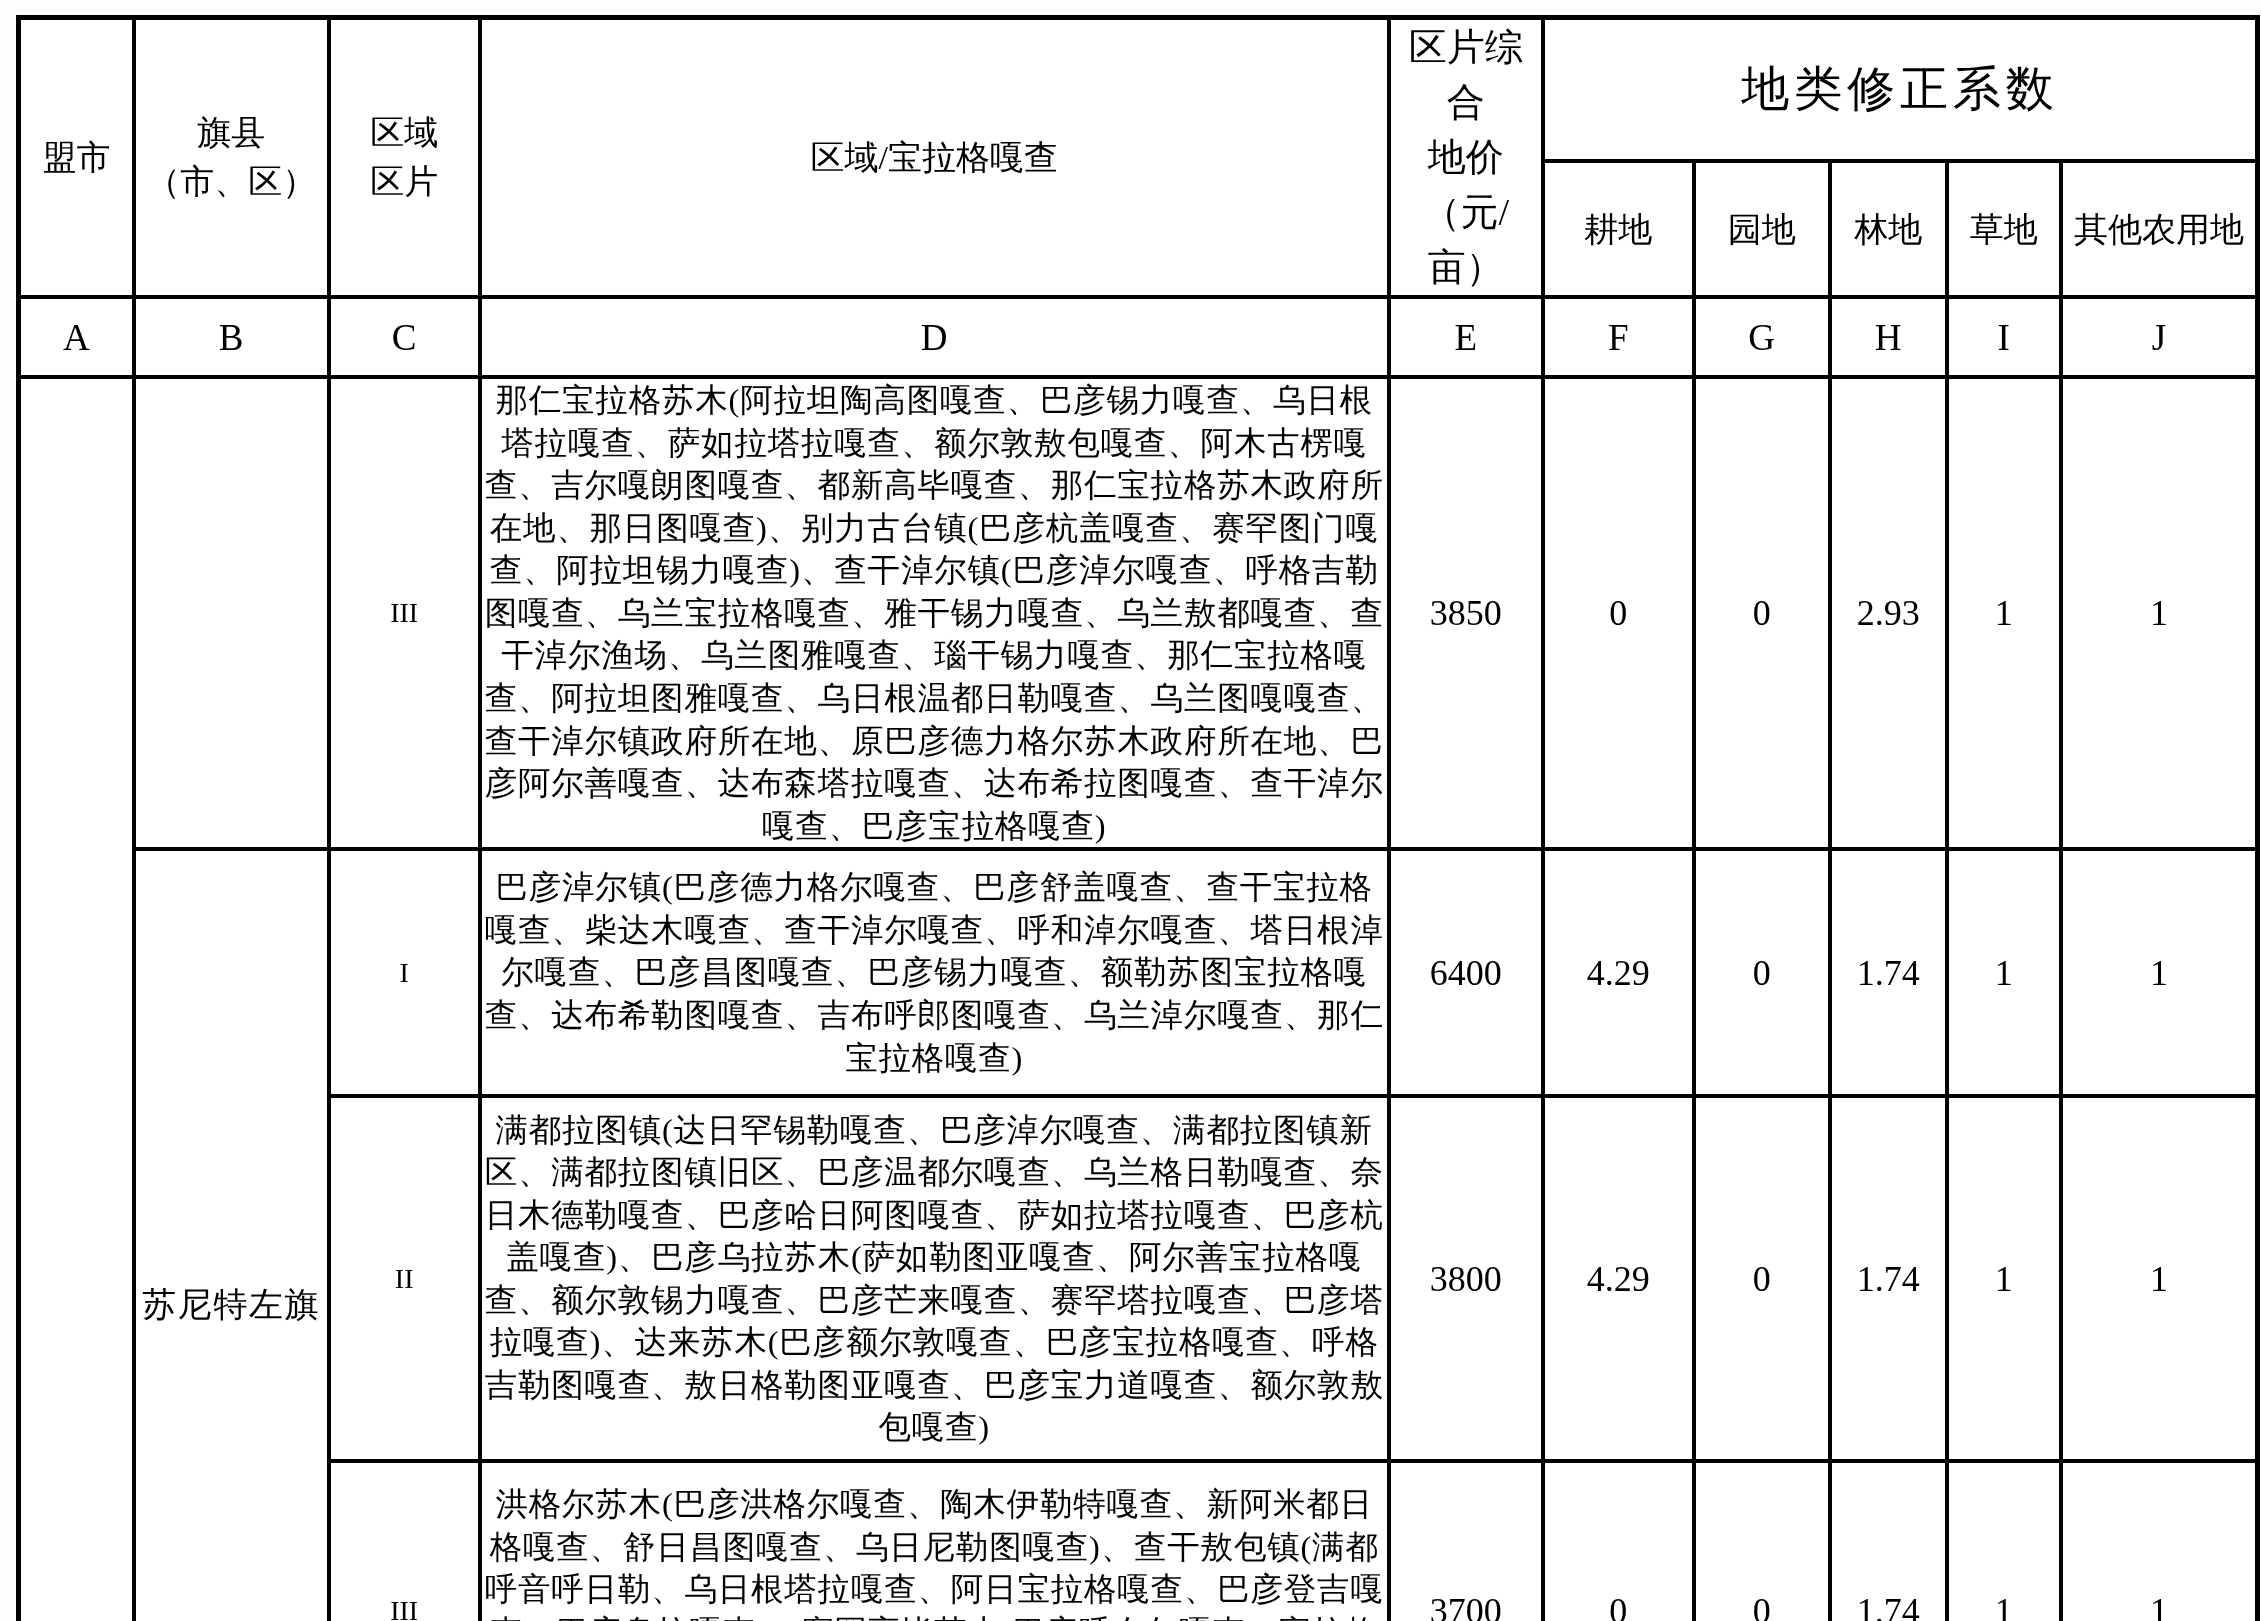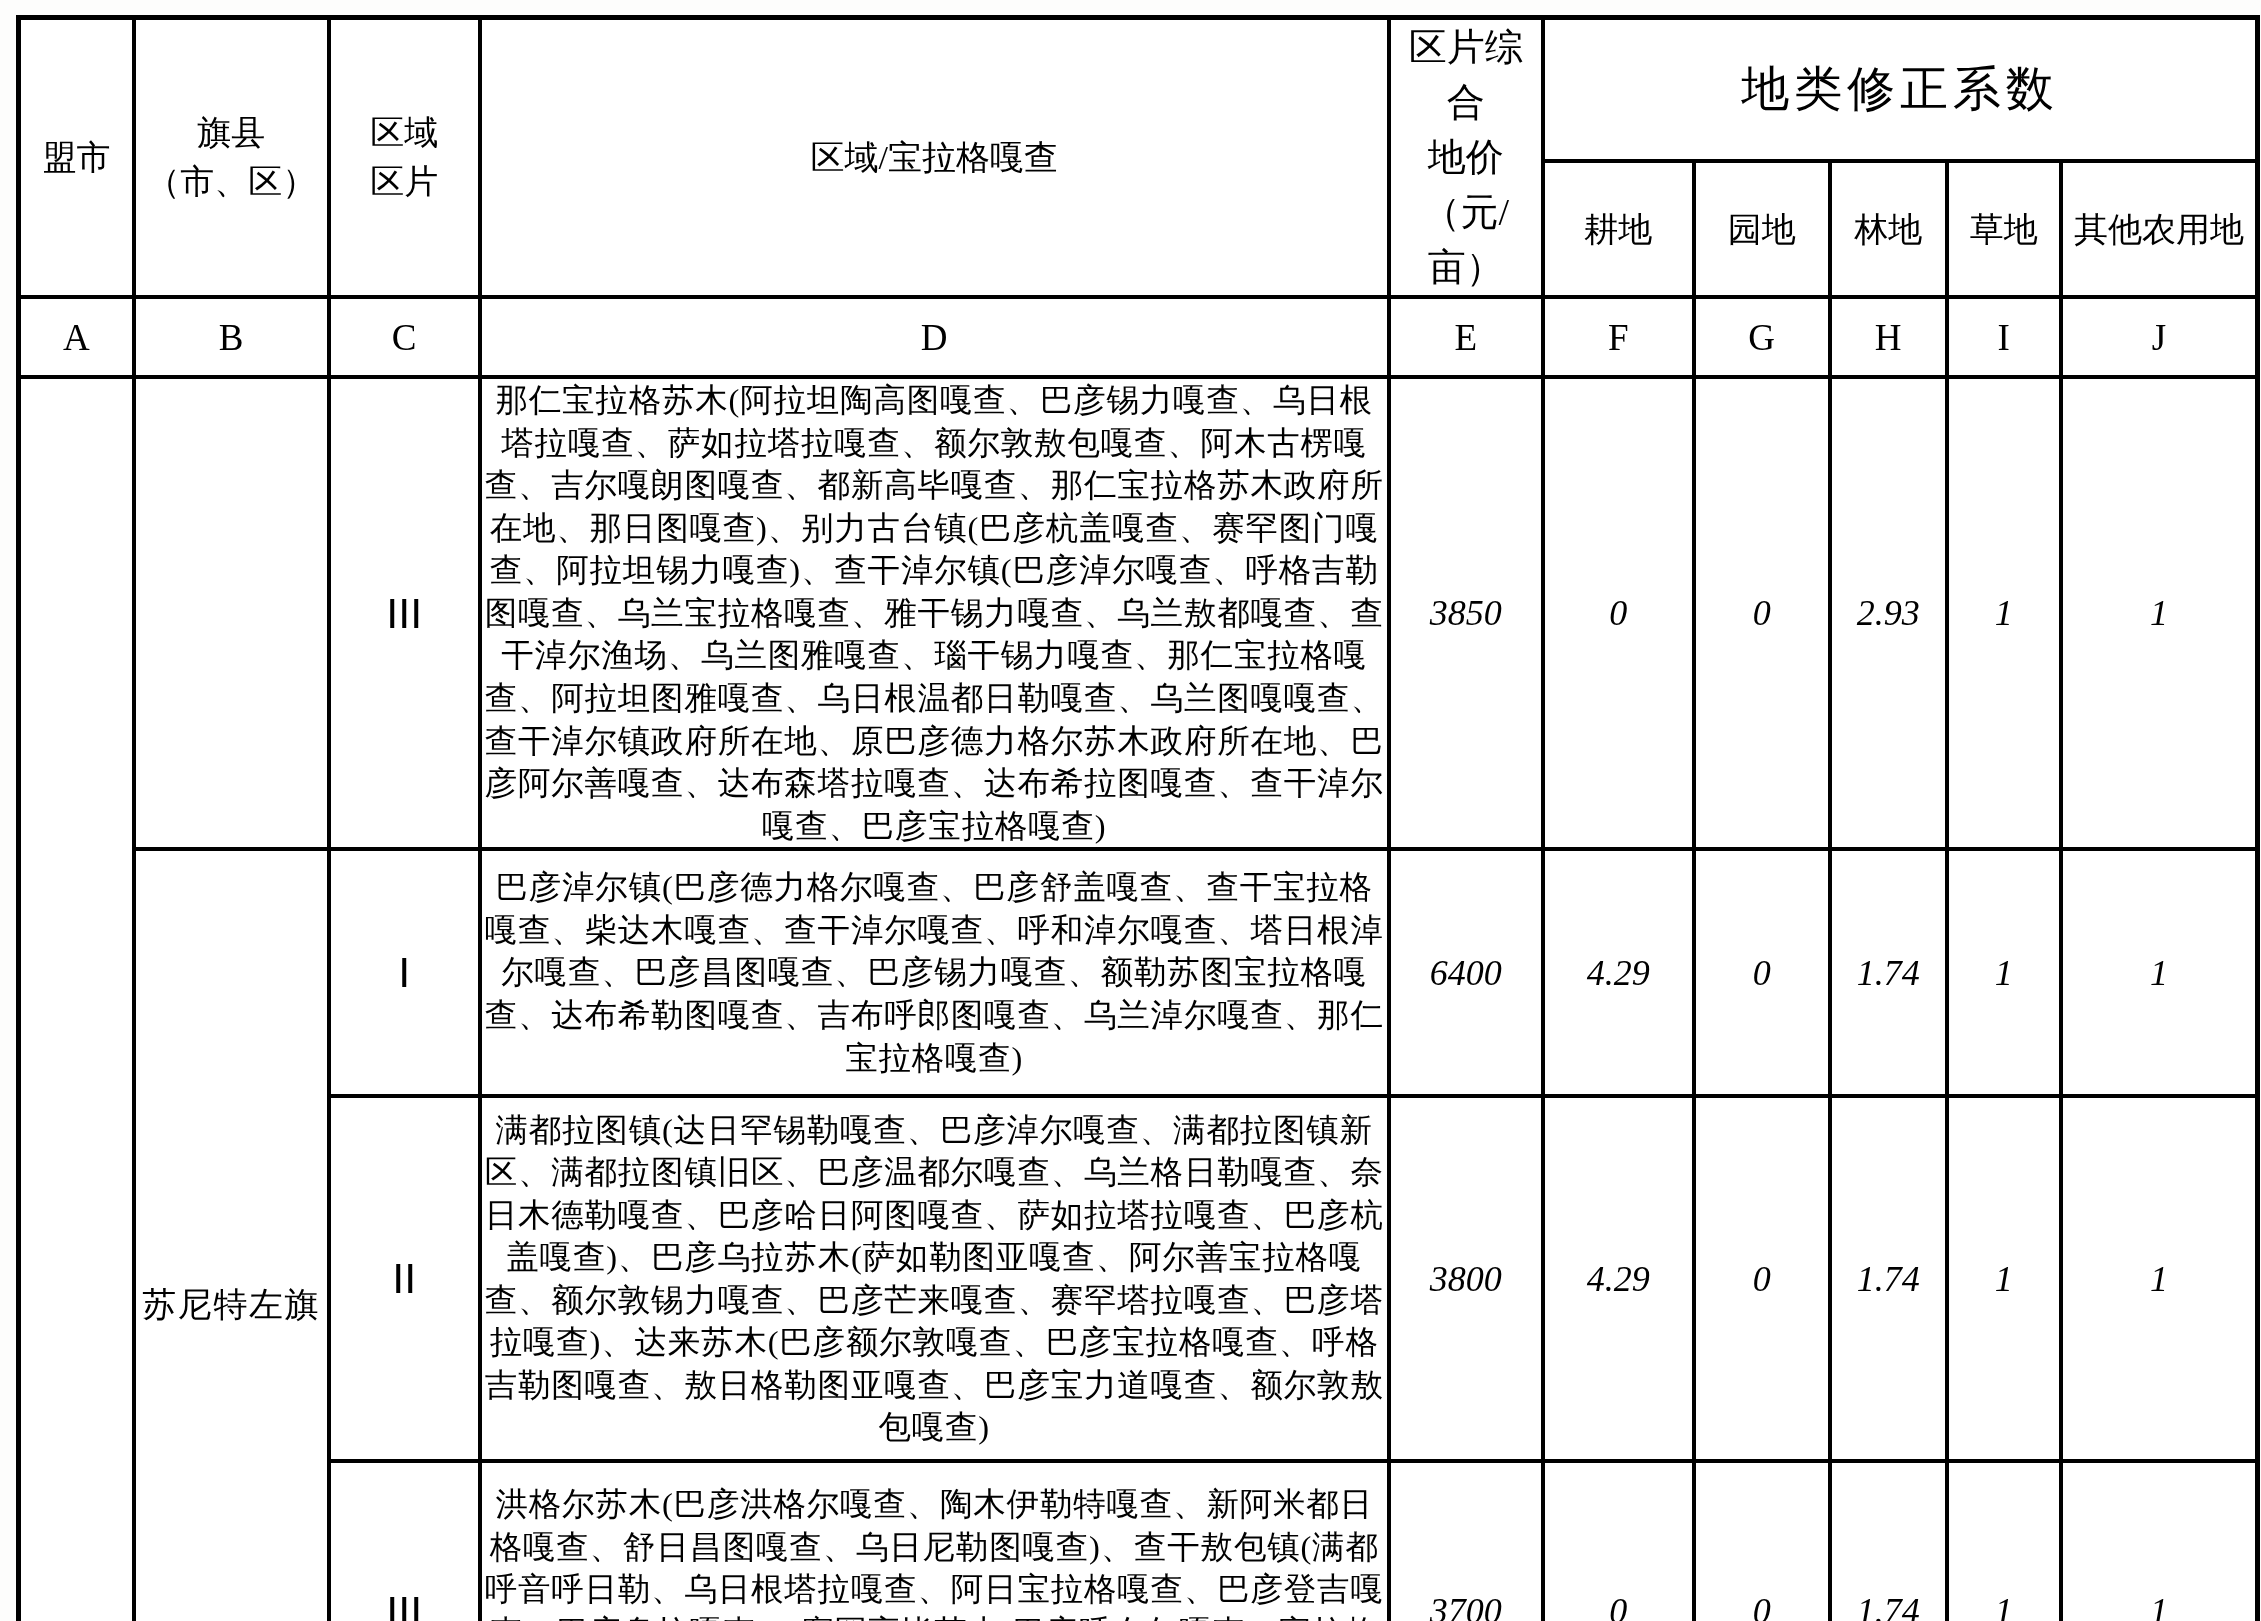--- a/index.html
+++ b/index.html
@@ -46,36 +46,35 @@
   .hdr-group {
     font-size: 48px;
     letter-spacing: 4.9px;
   }
   .letter {
     font-size: 37px;
     font-weight: bold;
     font-family: "Liberation Serif", "DejaVu Serif", serif;
   }
   .zone {
-    font-size: 43px;
-    font-family: Liberation Sans, sans-serif;
+    font-size: 28px;
+    font-family: Liberation Serif, serif;
   }
   .desc {
     text-align: justify;
     text-justify: inter-ideograph;
     vertical-align: middle;
     padding: 6.5px 6.5px 6.5px 9.7px;
     font-size: 32.5px;
     line-height: 1.31;
     letter-spacing: 0.8px;
     margin-left: 37px;
   }
   .num {
     font-size: 36px;
-    font-style: italic;
   }
   .banner {
     font-size: 34px;
     letter-spacing: 1.6px;
   }
 </style>
 </head>
 <body>
 
 <div class="page">

